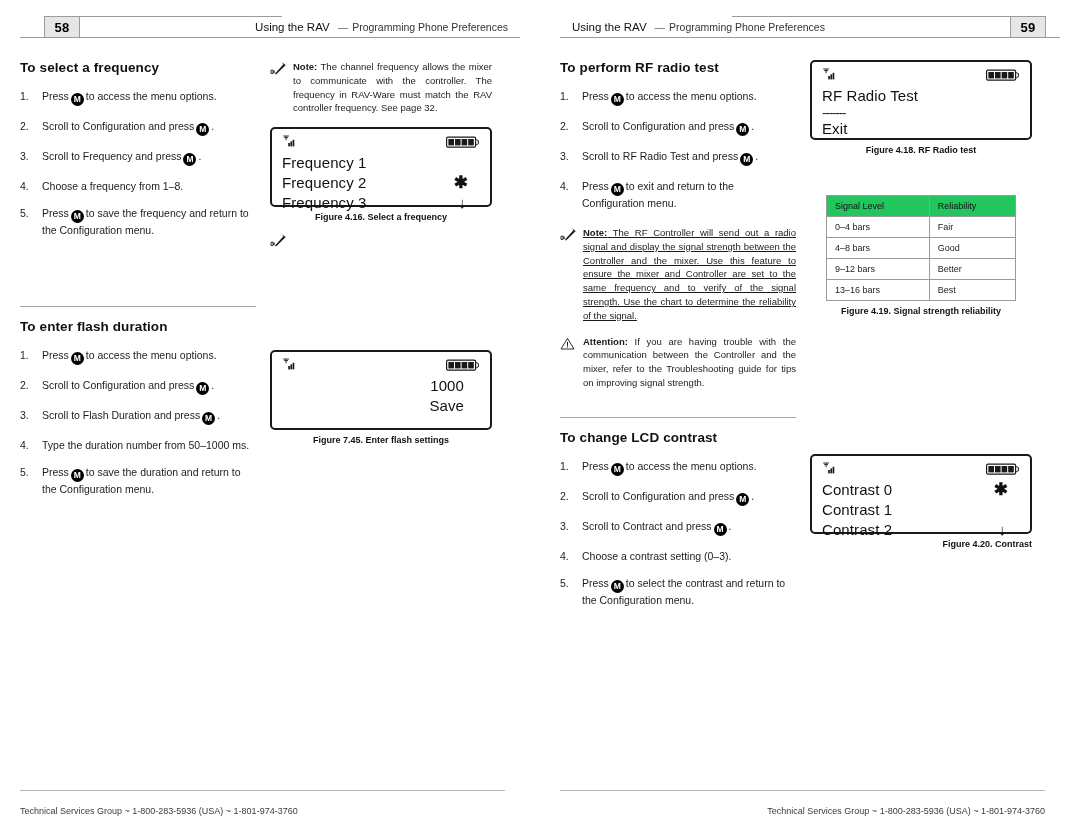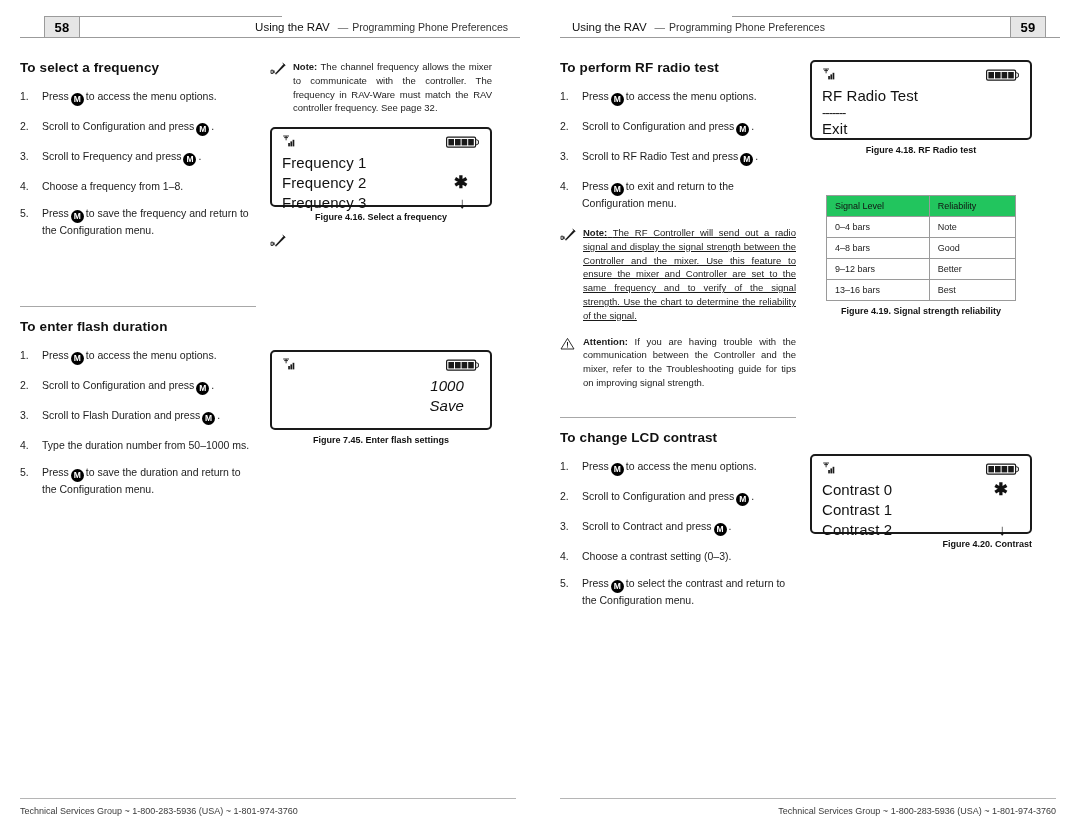--- a/index.html
+++ b/index.html
@@ -203,21 +203,21 @@
     line-height: 20px;
     letter-spacing: .1px;
     display: flex;
     justify-content: space-between;
     align-items: center;
     color: #111;
     font-family: "Liberation Sans", sans-serif;
   }
   .lcd-line .mark { font-size: 17px; font-weight: bold; padding-right: 12px; }
   .lcd-line .arrow { font-size: 15px; padding-right: 14px; }
-  .lcd-line.right { justify-content: flex-end; padding-right: 16px; font-style: italic; }
+  .lcd-line.right { justify-content: flex-end; padding-right: 16px; }
   .lcd-line.dashes { font-size: 13px; letter-spacing: -1px; line-height: 13px; }
   .figcap {
     font-size: 9px;
     font-weight: bold;
     text-align: center;
     margin-top: 5px;
     color: #111;
   }
   .figcap.right-al { text-align: right; }
 
@@ -238,23 +238,23 @@
   table.grid th {
     background: #22c55e;
     color: #111;
   }
 
   
   .footer {
     position: absolute;
     bottom: 18px;
     left: 20px;
-    right: 24px;
+    right: 35px;
     border-top: 1px solid #b5b5b5;
-    padding-top: 7px;
+    padding-top: 15px;
     font-size: 9px;
     color: #3a3a3a;
   }
   .footer.r { text-align: right; }
 </style>
 </head>
 <body>
 
 <div class="spread">
 
@@ -504,21 +504,21 @@
             <table class="grid">
               <thead>
                 <tr>
                   <th>Signal Level</th>
                   <th>Reliability</th>
                 </tr>
               </thead>
               <tbody>
                 <tr>
                   <td>0–4 bars</td>
-                  <td>Note</td>
+                  <td>Fair</td>
                 </tr>
                 <tr>
                   <td>4–8 bars</td>
                   <td>Good</td>
                 </tr>
                 <tr>
                   <td>9–12 bars</td>
                   <td>Better</td>
                 </tr>
                 <tr>

